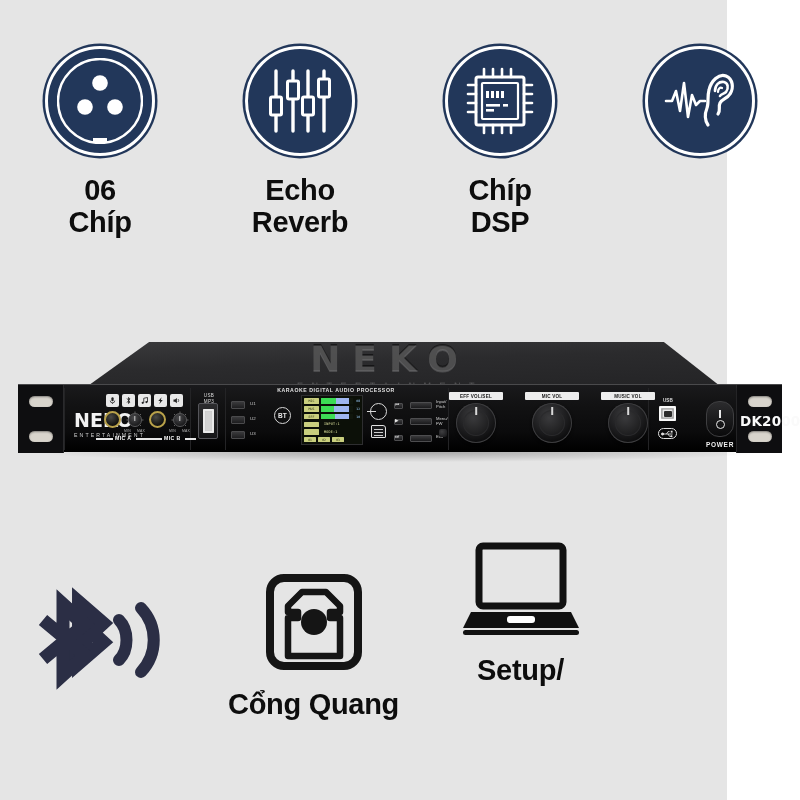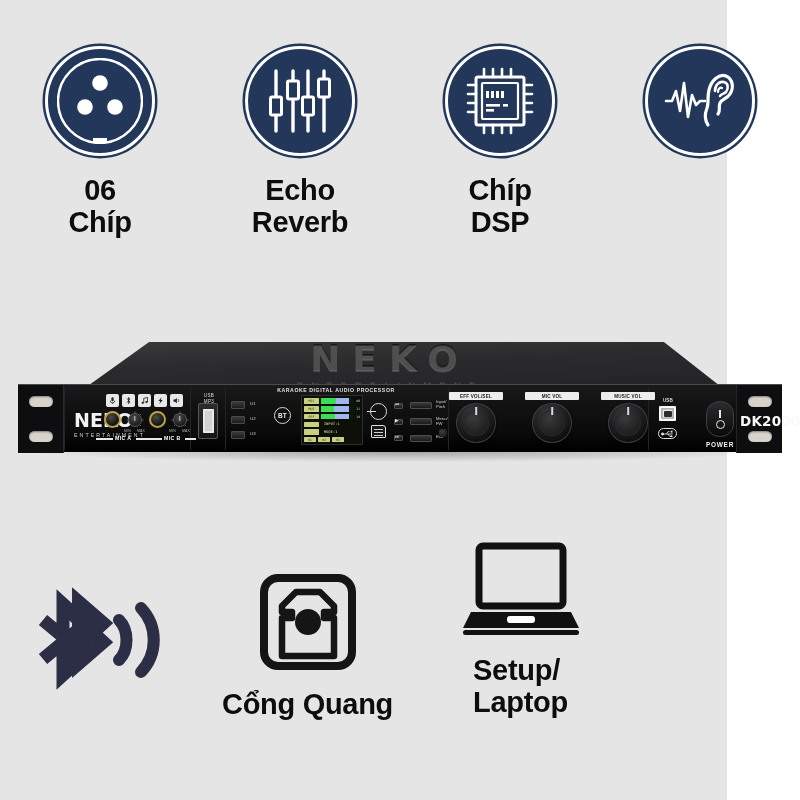--- a/index.html
+++ b/index.html
@@ -292,25 +292,25 @@
     font-family:"DejaVu Sans", sans-serif;
   }
 
   
   .seam { position:absolute; top: 3px; width: 1px; height: 62px; background:#242426; }
 
   
   .bottom-row { position: absolute; top: 540px; left: 0; width: 800px; height: 230px; }
   .bfeat { position:absolute; display:flex; flex-direction:column; align-items:center; }
   .bfeat .blabel {
-    margin-top: 12px; text-align:left; font-size: 29px; font-weight:bold;
+    margin-top: 12px; text-align:center; font-size: 29px; font-weight:bold;
     color:#0d0d0d; line-height:1.12; letter-spacing:-0.3px;
   }
   .bt-feat  { left: 8px;   top: 42px; width: 190px; }
-  .opt-feat { left: 205px; top: 32px; width: 205px; }
+  .opt-feat { left: 211px; top: 32px; width: 205px; }
   .lap-feat { left: 418px; top: 0px;  width: 205px; }
 </style>
 </head>
 <body>
 
 <div class="page">
 
   <div class="feature-row">
 
     <div class="feature">
@@ -677,19 +677,18 @@
       <div>
         <svg width="124" height="98" viewBox="0 0 124 98">
           <rect x="20" y="6" width="84" height="60" rx="4" fill="none" stroke="#111" stroke-width="7"></rect>
           <path d="M12 72 L112 72 L120 88 L4 88 Z" fill="#111"></path>
           <rect x="48" y="76" width="28" height="7" rx="3" fill="#ffffff"></rect>
           <rect x="4" y="90" width="116" height="5" rx="2.5" fill="#111"></rect>
         </svg>
       </div>
       <div class="blabel">
         <div>Setup/</div>
-        <div>Laptop</div>
       </div>
     </div>
 
   </div>
 
 </div>
 
 </body></html>

